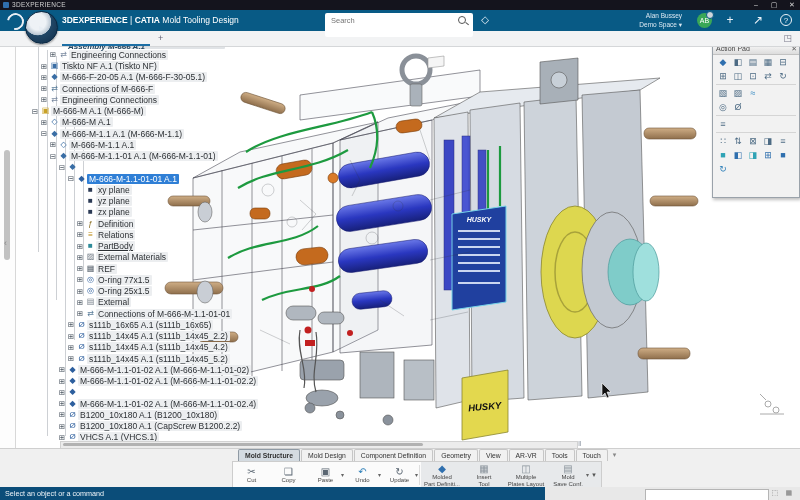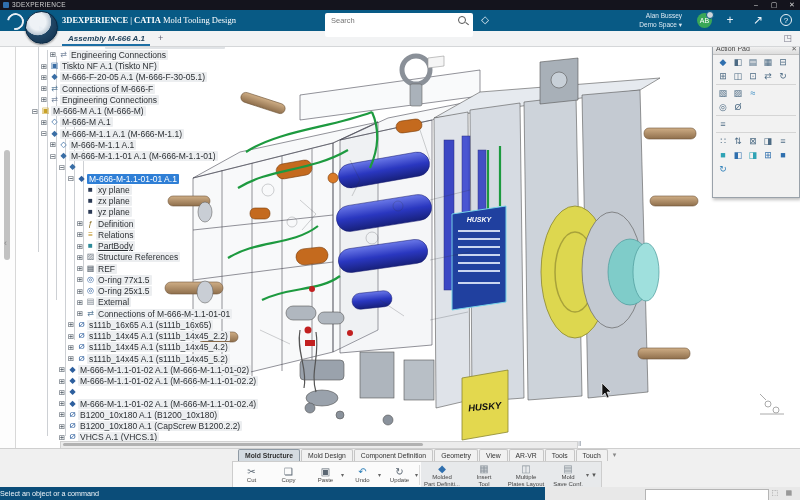--- a/index.html
+++ b/index.html
@@ -9,36 +9,36 @@
 
   
   .titlebar{left:0;top:0;width:800px;height:10px;background:#14141d;color:#cfcfcf;z-index:40;}
   .titlebar .appico{position:absolute;left:3px;top:2px;width:6px;height:6px;background:#2f6fae;border-radius:1px;}
   .titlebar .applabel{position:absolute;left:12px;top:1px;font-size:6.5px;letter-spacing:.3px;}
   .winbtn{position:absolute;top:0;width:16px;height:10px;font-size:7px;line-height:10px;text-align:center;color:#d8d8d8;}
 
   
   .appbar{left:0;top:10px;width:800px;height:21px;background:#085a85;z-index:39;color:#fff;}
   .dslogo{position:absolute;left:7px;top:3px;width:13px;height:13px;border:2px solid #e8eef4;border-left-color:transparent;border-radius:50%;transform:rotate(-35deg);}
-  .prodname{position:absolute;left:62px;top:5px;font-size:8.5px;color:#fff;white-space:nowrap;font-family:Liberation Serif, serif;}
+  .prodname{position:absolute;left:62px;top:5px;font-size:8.5px;color:#fff;white-space:nowrap;}
   .prodname b{font-weight:bold;}
   .searchbox{position:absolute;left:325px;top:3px;width:148px;height:24px;background:#fff;border-radius:2px;}
   .searchbox input{position:absolute;left:4px;top:1px;width:124px;height:11px;border:none;outline:none;font-size:7.5px;color:#444;font-family:"Liberation Sans",sans-serif;}
   .magico{position:absolute;right:7px;top:3px;width:6px;height:6px;border:1.4px solid #555;border-radius:50%;}
   .magico::after{content:"";position:absolute;width:4px;height:1.4px;background:#555;right:-4px;bottom:-1px;transform:rotate(40deg);}
   .tagico{position:absolute;left:479px;top:4px;width:12px;height:12px;color:#e8f0f6;font-size:10px;line-height:12px;text-align:center;}
   .userblock{position:absolute;right:118px;top:2px;text-align:right;font-size:6.5px;line-height:8.5px;color:#dbe8f2;white-space:nowrap;}
   .avatar{position:absolute;right:88px;top:3px;width:15px;height:15px;border-radius:50%;background:#3aa757;color:#fff;font-size:7px;line-height:15px;text-align:center;}
   .avatar .badge{position:absolute;right:-2px;top:-2px;width:6px;height:6px;border-radius:50%;background:#cfd6dc;border:1px solid #085a85;}
   .abico{position:absolute;top:3px;color:#eaf2f8;font-size:12px;line-height:15px;text-align:center;width:16px;}
   .helpico{position:absolute;right:8px;top:4px;width:12px;height:12px;border:1.3px solid #eaf2f8;border-radius:50%;color:#eaf2f8;font-size:8px;line-height:12px;text-align:center;box-sizing:border-box;}
 
   
   .tabrow{left:0;top:31px;width:800px;height:15px;background:#f2f3f4;border-bottom:1px solid #d5d7d9;z-index:38;}
-  .doctab{position:absolute;left:62px;top:1px;height:13px;font-size:8px;font-weight:bold;font-style:italic;color:#24455e;line-height:13px;padding:0 6px;}
+  .doctab{position:absolute;left:62px;top:1px;height:13px;font-size:8px;font-weight:bold;font-style:italic;color:#24455e;line-height:13px;padding:8px 6px;}
   .doctab-underline{position:absolute;left:62px;top:13px;height:2px;width:88px;background:#1d6fa5;}
   .newtab{position:absolute;left:158px;top:1px;font-size:9px;color:#667;line-height:13px;}
   .fullscr{position:absolute;right:8px;top:1px;font-size:9px;color:#778;line-height:13px;}
   .compass{position:absolute;left:25px;top:11px;width:31px;height:31px;border-radius:50%;z-index:41;
            background:radial-gradient(circle at 38% 32%, #eef2f6 0 28%, #b9c6d2 46%, #214766 48%, #102c47 100%);
            border:1px solid #0b2740;box-shadow:0 1px 2px rgba(0,0,0,.4);}
   .compass::after{content:"▸";position:absolute;left:50%;top:50%;transform:translate(-50%,-54%);color:#e8eef4;font-size:10px;}
 
   
   .leftrail{left:0;top:46px;width:15px;height:441px;background:#fdfdfd;border-right:1px solid #d8d8d8;z-index:30;}
@@ -135,21 +135,21 @@
   .tbtn .ticon[data-icon="undo"]::before{content:"↶";color:#2e7fb8;}
   .tbtn .ticon[data-icon="update"]::before{content:"↻";}
   .tbtn .ticon[data-icon="molded-part"]::before{content:"◆";color:#2f6fae;}
   .tbtn .ticon[data-icon="insert-tool"]::before{content:"▦";color:#8a939c;}
   .tbtn .ticon[data-icon="multi-plates"]::before{content:"◫";color:#8a939c;}
   .tbtn .ticon[data-icon="mold-save"]::before{content:"▤";color:#8a939c;}
   .g2caret{width:10px;font-size:7px;color:#555;line-height:26px;text-align:center;}
 
   
   .statusbar{left:0;top:487px;width:800px;height:13px;background:#e8e8e8;z-index:34;}
-  .statusmsg{position:absolute;left:0;top:0;width:545px;height:13px;background:#0b4d79;color:#f0f5f9;font-size:7.2px;line-height:13px;box-sizing:border-box;}
+  .statusmsg{position:absolute;left:0;top:0;width:545px;height:13px;background:#0b4d79;color:#f0f5f9;font-size:7.2px;line-height:13px;padding-left:5px;box-sizing:border-box;}
   .cmdinput{position:absolute;left:645px;top:2px;width:118px;height:9px;border:1px solid #b5b5b5;background:#fff;font-size:6.5px;font-family:"Liberation Sans",sans-serif;}
   .stico{position:absolute;top:2px;font-size:7px;color:#777;}
 
   .vpwrap{left:0;top:46px;width:800px;height:441px;z-index:5;}
 </style>
 </head>
 <body>
 
 <div class="screen">
 
@@ -389,46 +389,46 @@
           <span class="tlab">M-666-M-1.1-01-01 A.1</span>
         </div>
         <div class="trow" data-state="" data-ind="6">
           <span class="texp"></span>
           <span class="tico" data-icon="plane"></span>
           <span class="tlab">xy plane</span>
         </div>
         <div class="trow" data-state="" data-ind="6">
           <span class="texp"></span>
           <span class="tico" data-icon="plane"></span>
-          <span class="tlab">zx plane</span>
+          <span class="tlab">yz plane</span>
         </div>
         <div class="trow" data-state="" data-ind="6">
           <span class="texp"></span>
           <span class="tico" data-icon="plane"></span>
-          <span class="tlab">yz plane</span>
+          <span class="tlab">zx plane</span>
         </div>
         <div class="trow" data-state="" data-ind="6">
           <span class="texp">⊞</span>
           <span class="tico" data-icon="parameters"></span>
           <span class="tlab">Definition</span>
         </div>
         <div class="trow" data-state="" data-ind="6">
           <span class="texp">⊞</span>
           <span class="tico" data-icon="relations"></span>
           <span class="tlab">Relations</span>
         </div>
         <div class="trow" data-state="underline" data-ind="6">
           <span class="texp">⊞</span>
           <span class="tico" data-icon="partbody"></span>
           <span class="tlab">PartBody</span>
         </div>
         <div class="trow" data-state="" data-ind="6">
           <span class="texp">⊞</span>
           <span class="tico" data-icon="external"></span>
-          <span class="tlab">Structure References</span>
+          <span class="tlab">External Materials</span>
         </div>
         <div class="trow" data-state="" data-ind="6">
           <span class="texp">⊞</span>
           <span class="tico" data-icon="rep"></span>
           <span class="tlab">REF</span>
         </div>
         <div class="trow" data-state="" data-ind="6">
           <span class="texp">⊞</span>
           <span class="tico" data-icon="oring"></span>
           <span class="tlab">O-ring 77x1.5</span>

